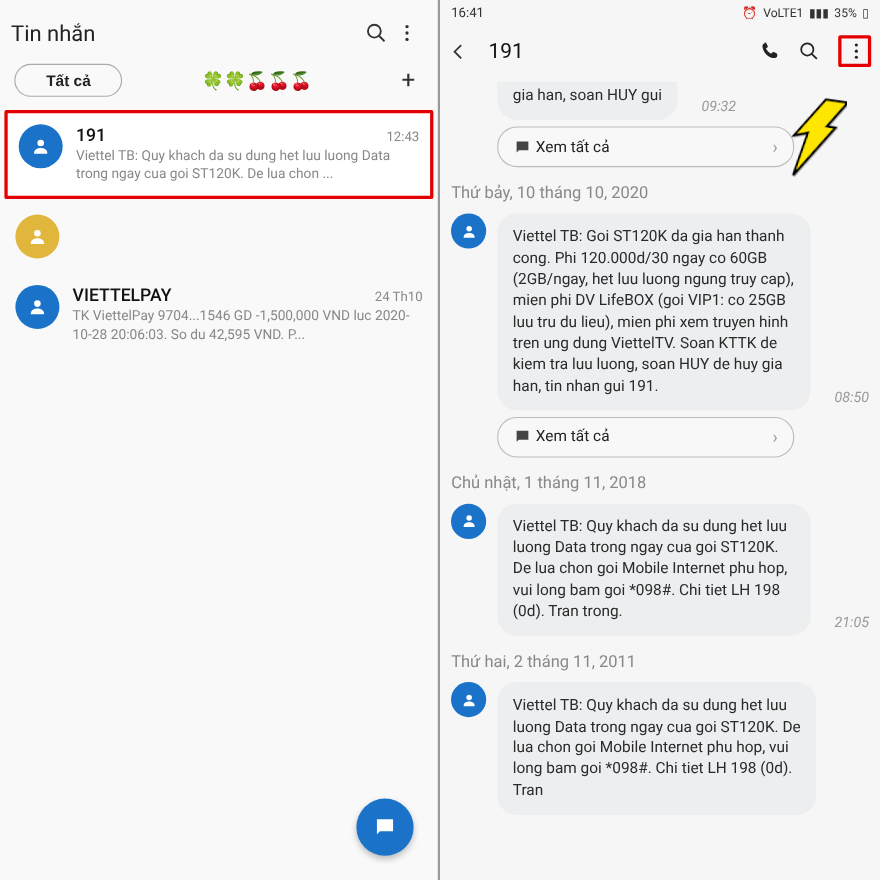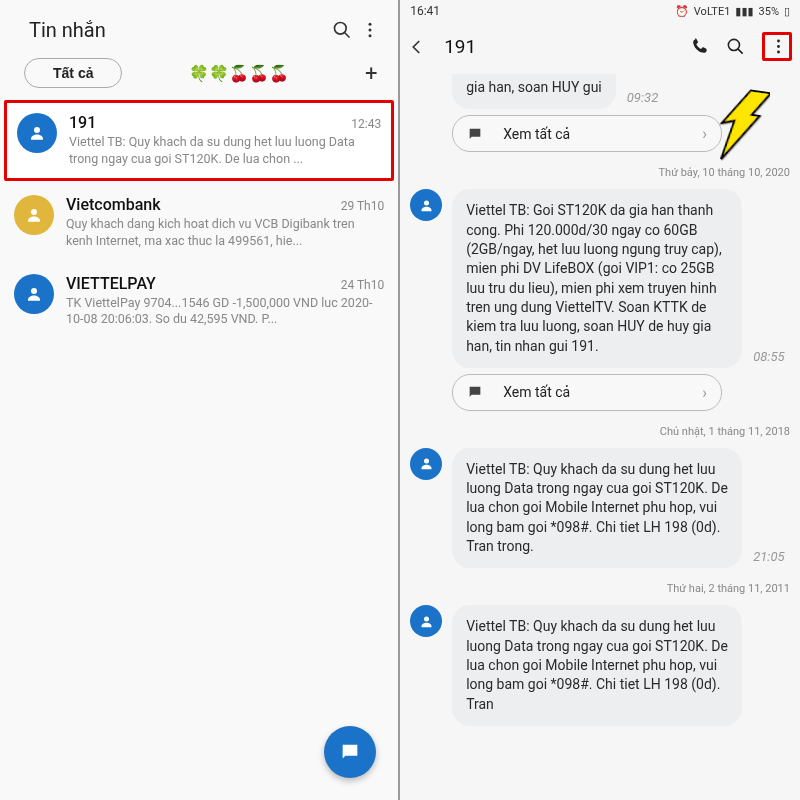--- a/index.html
+++ b/index.html
@@ -18,33 +18,33 @@
     position: relative;
     overflow: hidden;
   }
   .phone.left { border-right: 2px solid #999; }
   .phone.right { background: #f6f6f6; }
 
   
   .list-header {
     display: flex;
     align-items: center;
-    padding: 16px 14px 8px 29px;
+    padding: 16px 14px 8px 10px;
     font-size: 20px;
   }
   .list-title { flex: 1; font-weight: 400; color: #222; }
   .icon-btn {
     width: 28px; height: 28px;
     display: flex; align-items: center; justify-content: center;
     color: #333;
   }
   .chip-row {
     display: flex;
     align-items: center;
-    padding: 6px 12px 10px 24px;
+    padding: 6px 12px 10px 13px;
   }
   .chip {
     border: 1px solid #aaa;
     border-radius: 20px;
     padding: 6px 28px;
     font-size: 14px;
     font-weight: 600;
     color: #222;
     background: transparent;
   }
@@ -148,39 +148,39 @@
     padding-top: 4px;
   }
   .bubble-action {
     border: 1px solid #bbb;
     border-radius: 18px;
     padding: 8px 14px;
     margin: 6px 0 2px 42px;
     width: 270px;
     display: flex;
     align-items: center;
-    gap: 20px;
+    gap: 4px;
     font-size: 14px;
     color: #222;
     background: #f8f8f8;
   }
   .bubble-action .arrow { margin-left: auto; color: #999; font-size: 16px; }
   .time-under {
     font-size: 13px;
     color: #999;
     margin-left: 6px;
     align-self: flex-end;
     padding-bottom: 4px;
     font-style: italic;
   }
-  .row-with-time { display: flex; align-items: flex-end; gap: 5px; justify-content: center; }
+  .row-with-time { display: flex; align-items: flex-end; gap: 16px; justify-content: center; }
 
   .date-sep {
-    text-align: right;
-    font-size: 11px;
+    text-align: left;
+    font-size: 15px;
     color: #888;
     margin: 14px 0 10px 0;
   }
 
   
   .arrow-annot {
     position: absolute;
     top: 84px;
     right: 30px;
     width: 80px;
@@ -235,41 +235,34 @@
           <div class="conv-prev">Viettel TB: Quy khach da su dung het luu luong Data trong ngay cua goi ST120K. De lua chon ...</div>
         </div>
       </div>
       <div class="conv">
         <div class="avatar yellow">
           <svg width="18" height="18" viewBox="0 0 24 24" fill="#fff">
             <circle cx="12" cy="8" r="4"></circle>
             <path d="M4 20c0-4 4-6 8-6s8 2 8 6v1H4z"></path>
           </svg>
         </div>
-        <div class="conv-body">
-          <div class="conv-top">
-            <span class="conv-name">Vietcombank</span>
-            <span class="conv-time">29 Th10</span>
-          </div>
-          <div class="conv-prev">Quy khach dang kich hoat dich vu VCB Digibank tren kenh Internet, ma xac thuc la 499561, hie...</div>
-        </div>
       </div>
       <div class="conv">
         <div class="avatar blue">
           <svg width="18" height="18" viewBox="0 0 24 24" fill="#fff">
             <circle cx="12" cy="8" r="4"></circle>
             <path d="M4 20c0-4 4-6 8-6s8 2 8 6v1H4z"></path>
           </svg>
         </div>
         <div class="conv-body">
           <div class="conv-top">
             <span class="conv-name">VIETTELPAY</span>
             <span class="conv-time">24 Th10</span>
           </div>
-          <div class="conv-prev">TK ViettelPay 9704...1546 GD -1,500,000 VND luc 2020-10-08 20:06:03. So du 42,595 VND. P...</div>
+          <div class="conv-prev">TK ViettelPay 9704...1546 GD -1,500,000 VND luc 2020-10-28 20:06:03. So du 42,595 VND. P...</div>
         </div>
       </div>
     </div>
 
   <div class="fab">
     <svg width="22" height="22" viewBox="0 0 24 24" fill="currentColor">
         <path d="M4 4h16v12H7l-3 3V4z"></path>
       </svg>
   </div>
 
@@ -348,21 +341,21 @@
         <div class="date-sep">Thứ bảy, 10 tháng 10, 2020</div>
         <div class="bubble-row">
           <div class="bubble-av">
             <svg width="15" height="15" viewBox="0 0 24 24" fill="#fff">
               <circle cx="12" cy="8" r="4"></circle>
               <path d="M4 20c0-4 4-6 8-6s8 2 8 6v1H4z"></path>
             </svg>
           </div>
           <div class="row-with-time">
             <div class="bubble">Viettel TB: Goi ST120K da gia han thanh cong. Phi 120.000d/30 ngay co 60GB (2GB/ngay, het luu luong ngung truy cap), mien phi DV LifeBOX (goi VIP1: co 25GB luu tru du lieu), mien phi xem truyen hinh tren ung dung ViettelTV. Soan KTTK de kiem tra luu luong, soan HUY de huy gia han, tin nhan gui 191.</div>
-            <span class="time-under">08:55</span>
+            <span class="time-under">08:50</span>
           </div>
         </div>
         <div class="bubble-action">
           <span>
             <svg width="16" height="16" viewBox="0 0 24 24" fill="#444">
               <path d="M4 4h16v12H7l-3 3V4z"></path>
             </svg>
           </span>
           <span>Xem tất cả</span>
           <span class="arrow">›</span>

